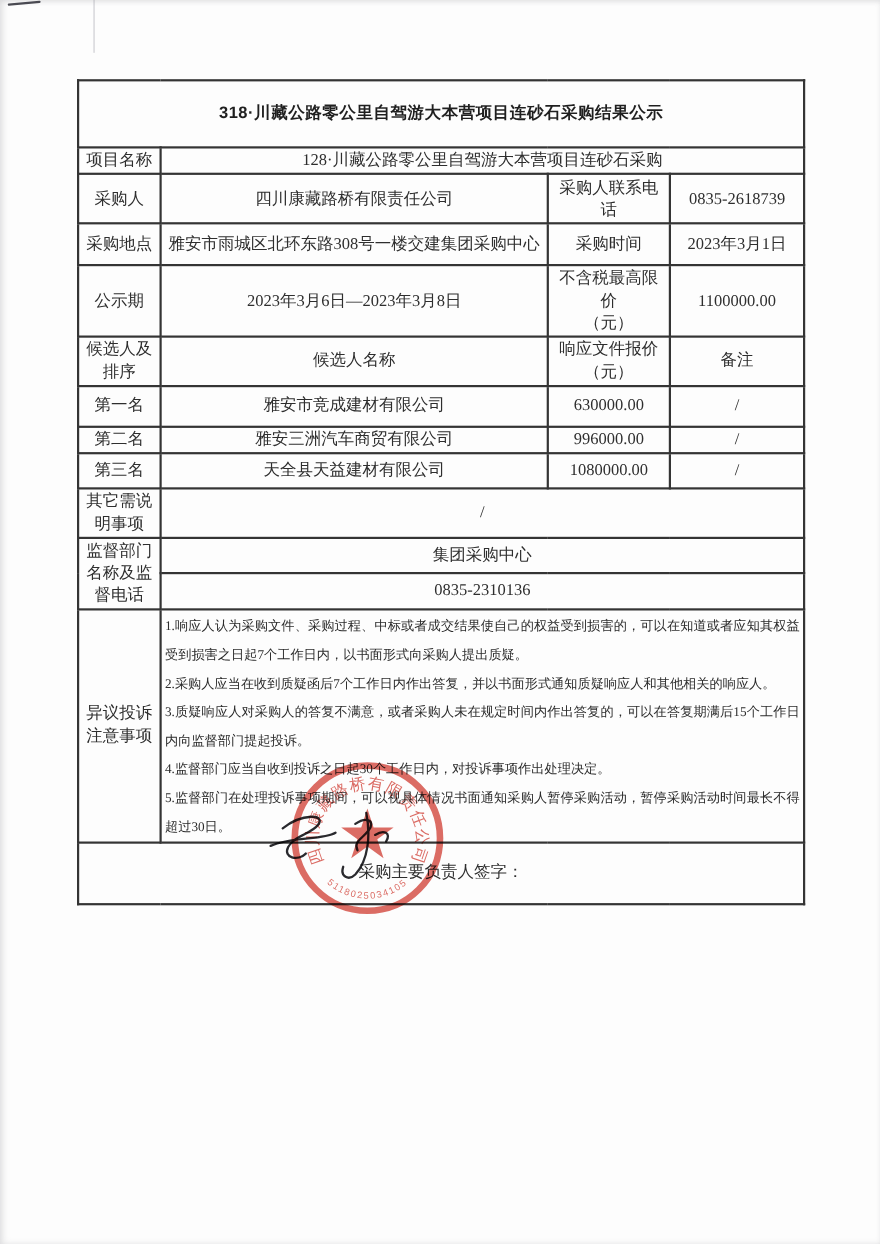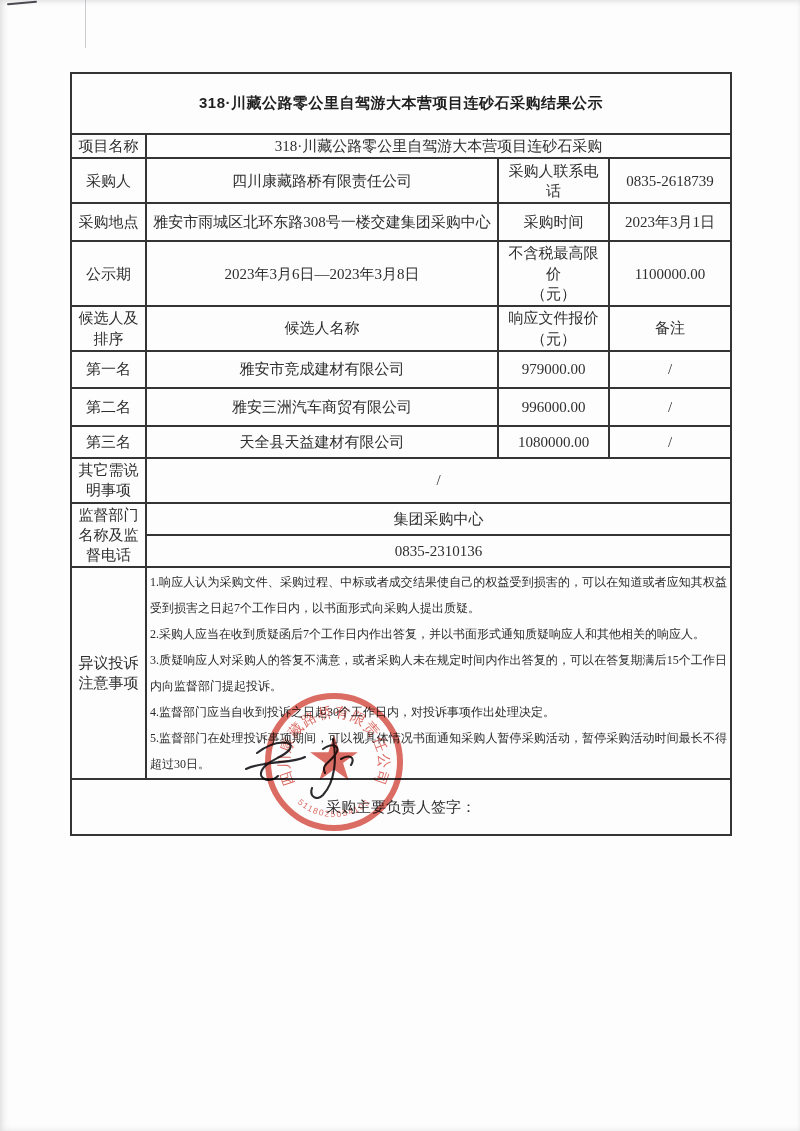--- a/index.html
+++ b/index.html
@@ -71,21 +71,21 @@
       <col style="width:352px">
       <col style="width:111px">
       <col style="width:122px">
   </colgroup>
   <tbody>
       <tr class="title-row">
     <td colspan="4">318·川藏公路零公里自驾游大本营项目连砂石采购结果公示</td>
   </tr>
   <tr style="height:23px">
     <td>项目名称</td>
-    <td colspan="3">318·川藏公路零公里自驾游大本营项目连砂石采购</td>
+    <td colspan="3">128·川藏公路零公里自驾游大本营项目连砂石采购</td>
   </tr>
   <tr style="height:45px">
     <td>采购人</td>
     <td>四川康藏路桥有限责任公司</td>
     <td>采购人联系电话</td>
     <td>0835-2618739</td>
   </tr>
   <tr style="height:38px">
     <td>采购地点</td>
     <td>雅安市雨城区北环东路308号一楼交建集团采购中心</td>
@@ -102,24 +102,24 @@
   <tr style="height:45px">
     <td>候选人及排序</td>
     <td>候选人名称</td>
     <td class="prewrap">响应文件报价
 （元）</td>
     <td>备注</td>
   </tr>
   <tr style="height:37px">
     <td>第一名</td>
     <td>雅安市竞成建材有限公司</td>
-    <td>979000.00</td>
+    <td>630000.00</td>
     <td>/</td>
   </tr>
-  <tr style="height:38px">
+  <tr style="height:24px">
     <td>第二名</td>
     <td>雅安三洲汽车商贸有限公司</td>
     <td>996000.00</td>
     <td>/</td>
   </tr>
   <tr style="height:32px">
     <td>第三名</td>
     <td>天全县天益建材有限公司</td>
     <td>1080000.00</td>
     <td>/</td>

